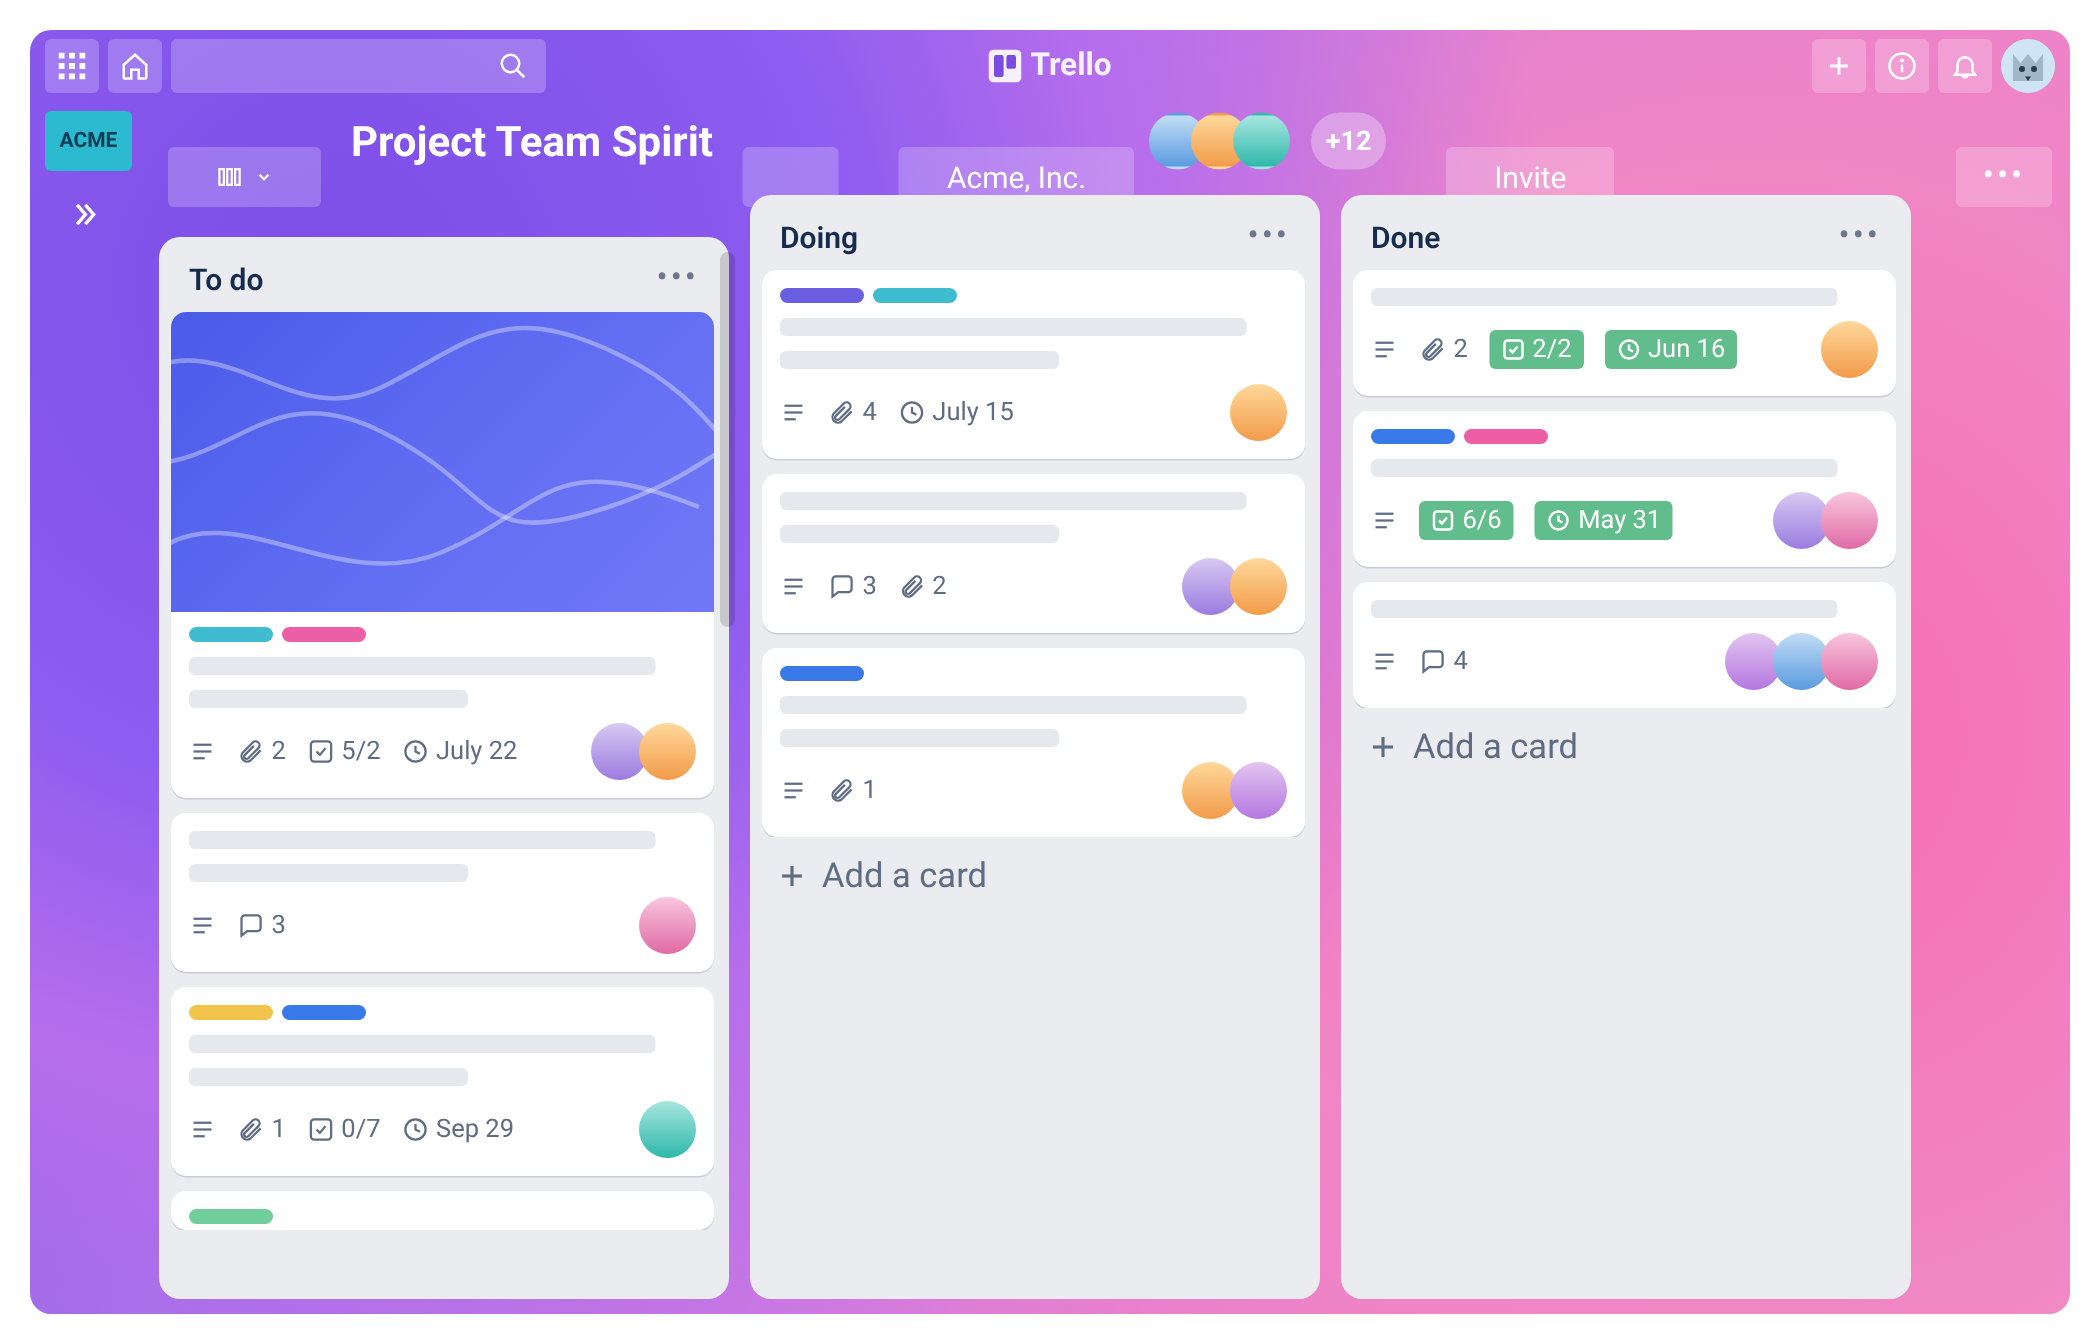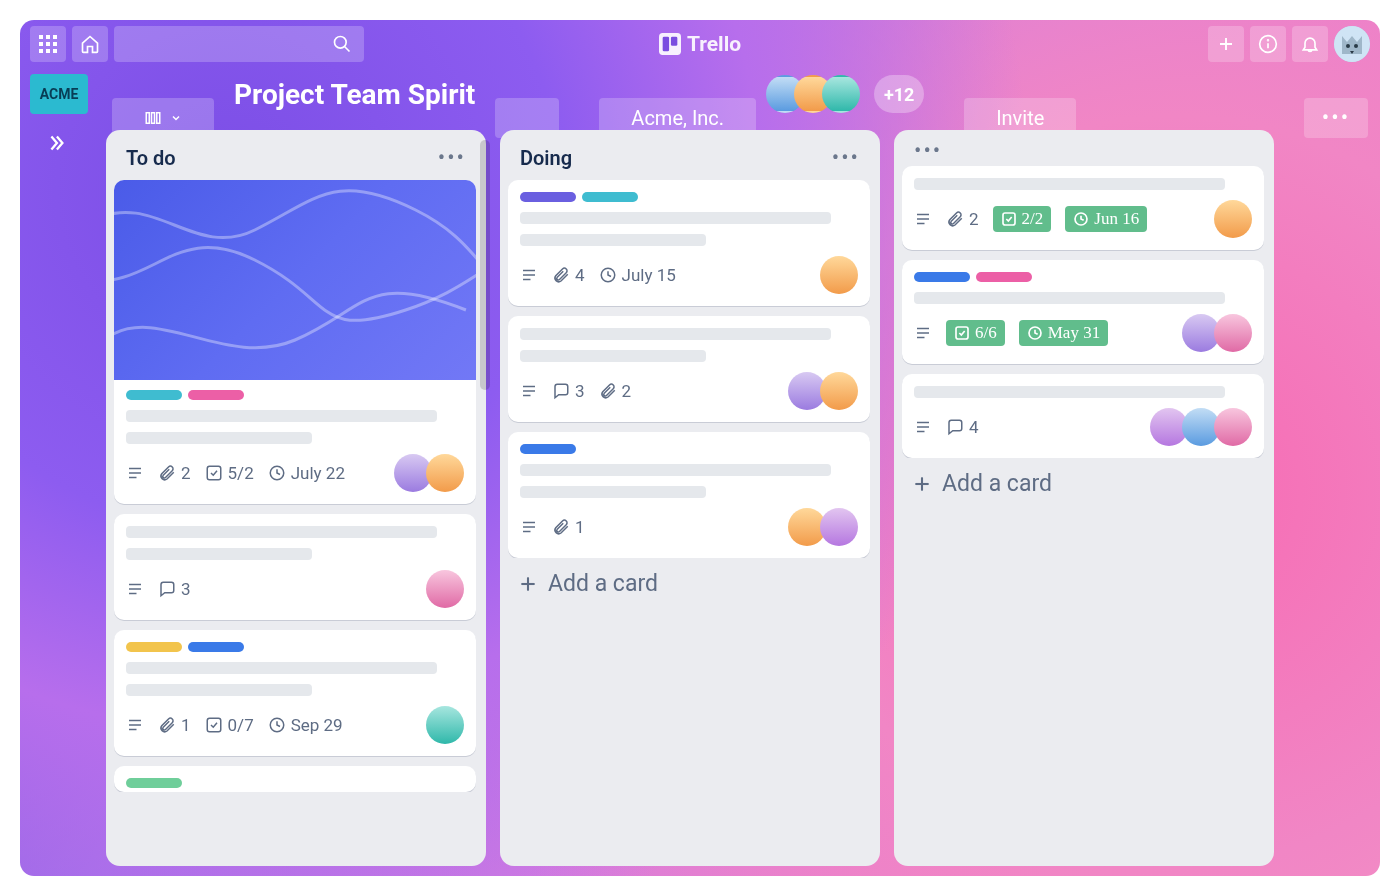--- a/index.html
+++ b/index.html
@@ -92,28 +92,28 @@
     background: linear-gradient(135deg,#4a5be8 0%, #5f6cf2 50%, #7278f6 100%);
     position: relative; overflow:hidden;
   }
   .labels { display:flex; gap:6px; }
   .label { height: 10px; width: 56px; border-radius: 5px; }
   .skel { background:#e5e8ec; border-radius:4px; }
   .line1 { height: 12px; width: 92%; }
   .line2 { height: 12px; width: 55%; }
   .badges { display:flex; align-items:center; gap: 14px; color:#5e6c84; font-size:17px; }
   .badge { display:flex; align-items:center; gap:5px; }
-  .badge.pill { background:#61bd8c; color:#fff; padding: 3px 8px; border-radius:4px;font-family:Liberation Serif, serif; }
+  .badge.pill { background:#61bd8c; color:#fff; padding: 3px 8px; border-radius:4px; }
   .members { margin-left:auto; display:flex; }
   .members .av { width: 38px; height:38px; border-radius:50%; margin-left:-6px; }
   .members .av:first-child { margin-left:0; }
   .add-card { display:flex; align-items:center; gap:10px; color:#5e6c84; font-size:23px; padding: 12px 10px 4px; cursor:pointer; }
   .scrollbar { position:absolute; right: -4px; top: 10px; width: 10px; height: 250px; background: rgba(0,0,0,0.15); border-radius: 5px; }
   svg { display:block; }
-  .list-wrap { position:relative; }
+  .list-wrap { position:relative;margin-top:28px; }
 </style>
 </head>
 <body>
 
 <div class="frame">
 
   <div class="topbar">
     <div class="icon-btn">
       <svg width="18" height="18" viewBox="0 0 18 18">
           <g fill="#fff">
@@ -466,20 +466,21 @@
         <svg width="20" height="20" viewBox="0 0 24 24" stroke="#5e6c84" stroke-width="2.5">
             <line x1="12" y1="4" x2="12" y2="20"></line>
             <line x1="4" y1="12" x2="20" y2="12"></line>
           </svg>
         <span>Add a card</span>
       </div>
     </div>
 
     <div class="list">
       <div class="list-header">
+        <div class="list-title">Done</div>
         <div class="dots">•••</div>
       </div>
       <div class="cards">
 
         <div class="card">
           <div class="skel line1"></div>
           <div class="badges">
             <span class="badge">
                 <svg width="18" height="18" viewBox="0 0 24 24" stroke="#5e6c84" stroke-width="2">
                   <line x1="4" y1="6" x2="20" y2="6"></line>

